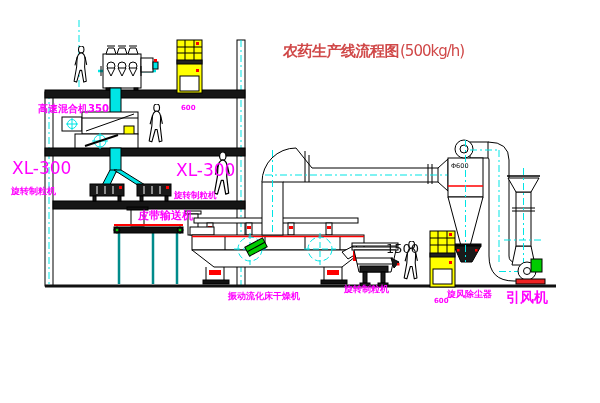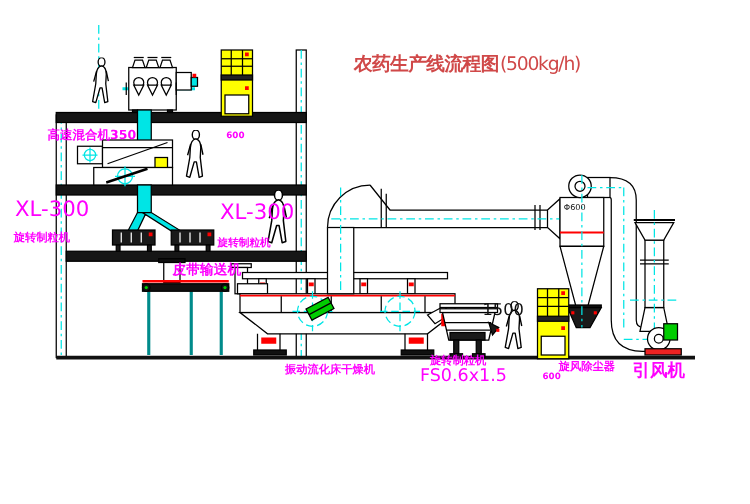--- a/index.html
+++ b/index.html
@@ -286,21 +286,20 @@
 <div class="lbl lbl-zh" style="left:11px;top:187px;font-size:9px;">旋转制粒机</div>
 
 <div class="lbl lbl-model" style="left:176px;top:162px;font-size:17px;">XL-300</div>
 <div class="lbl lbl-zh" style="left:174px;top:191px;font-size:8.5px;">旋转制粒机</div>
 
 <div class="lbl lbl-zh" style="left:138px;top:210px;font-size:11px;">皮带输送机</div>
 
 <div class="lbl lbl-zh" style="left:228px;top:292px;font-size:9px;">振动流化床干燥机</div>
 
 <div class="lbl lbl-zh" style="left:344px;top:285px;font-size:9px;">旋转制粒机</div>
-<div class="lbl lbl-model" style="left:336px;top:294px;font-size:14px;">FS0.6x1.5</div>
 
 <div class="lbl lbl-zh" style="left:437px;top:290px;font-size:9px;margin-left:10px;">旋风除尘器</div>
 <div class="lbl lbl-zh" style="left:506px;top:290px;font-size:14px;">引风机</div>
 
 <div class="lbl lbl-dim" style="left:386px;top:242px;font-size:13px;">1500</div>
 <div class="lbl lbl-dim" style="left:451px;top:163px;font-size:6.5px;">Φ600</div>
 
 <div class="lbl mark" style="left:181px;top:66px;">600</div>
 <div class="lbl mark" style="left:434px;top:259px;">600</div>
 

